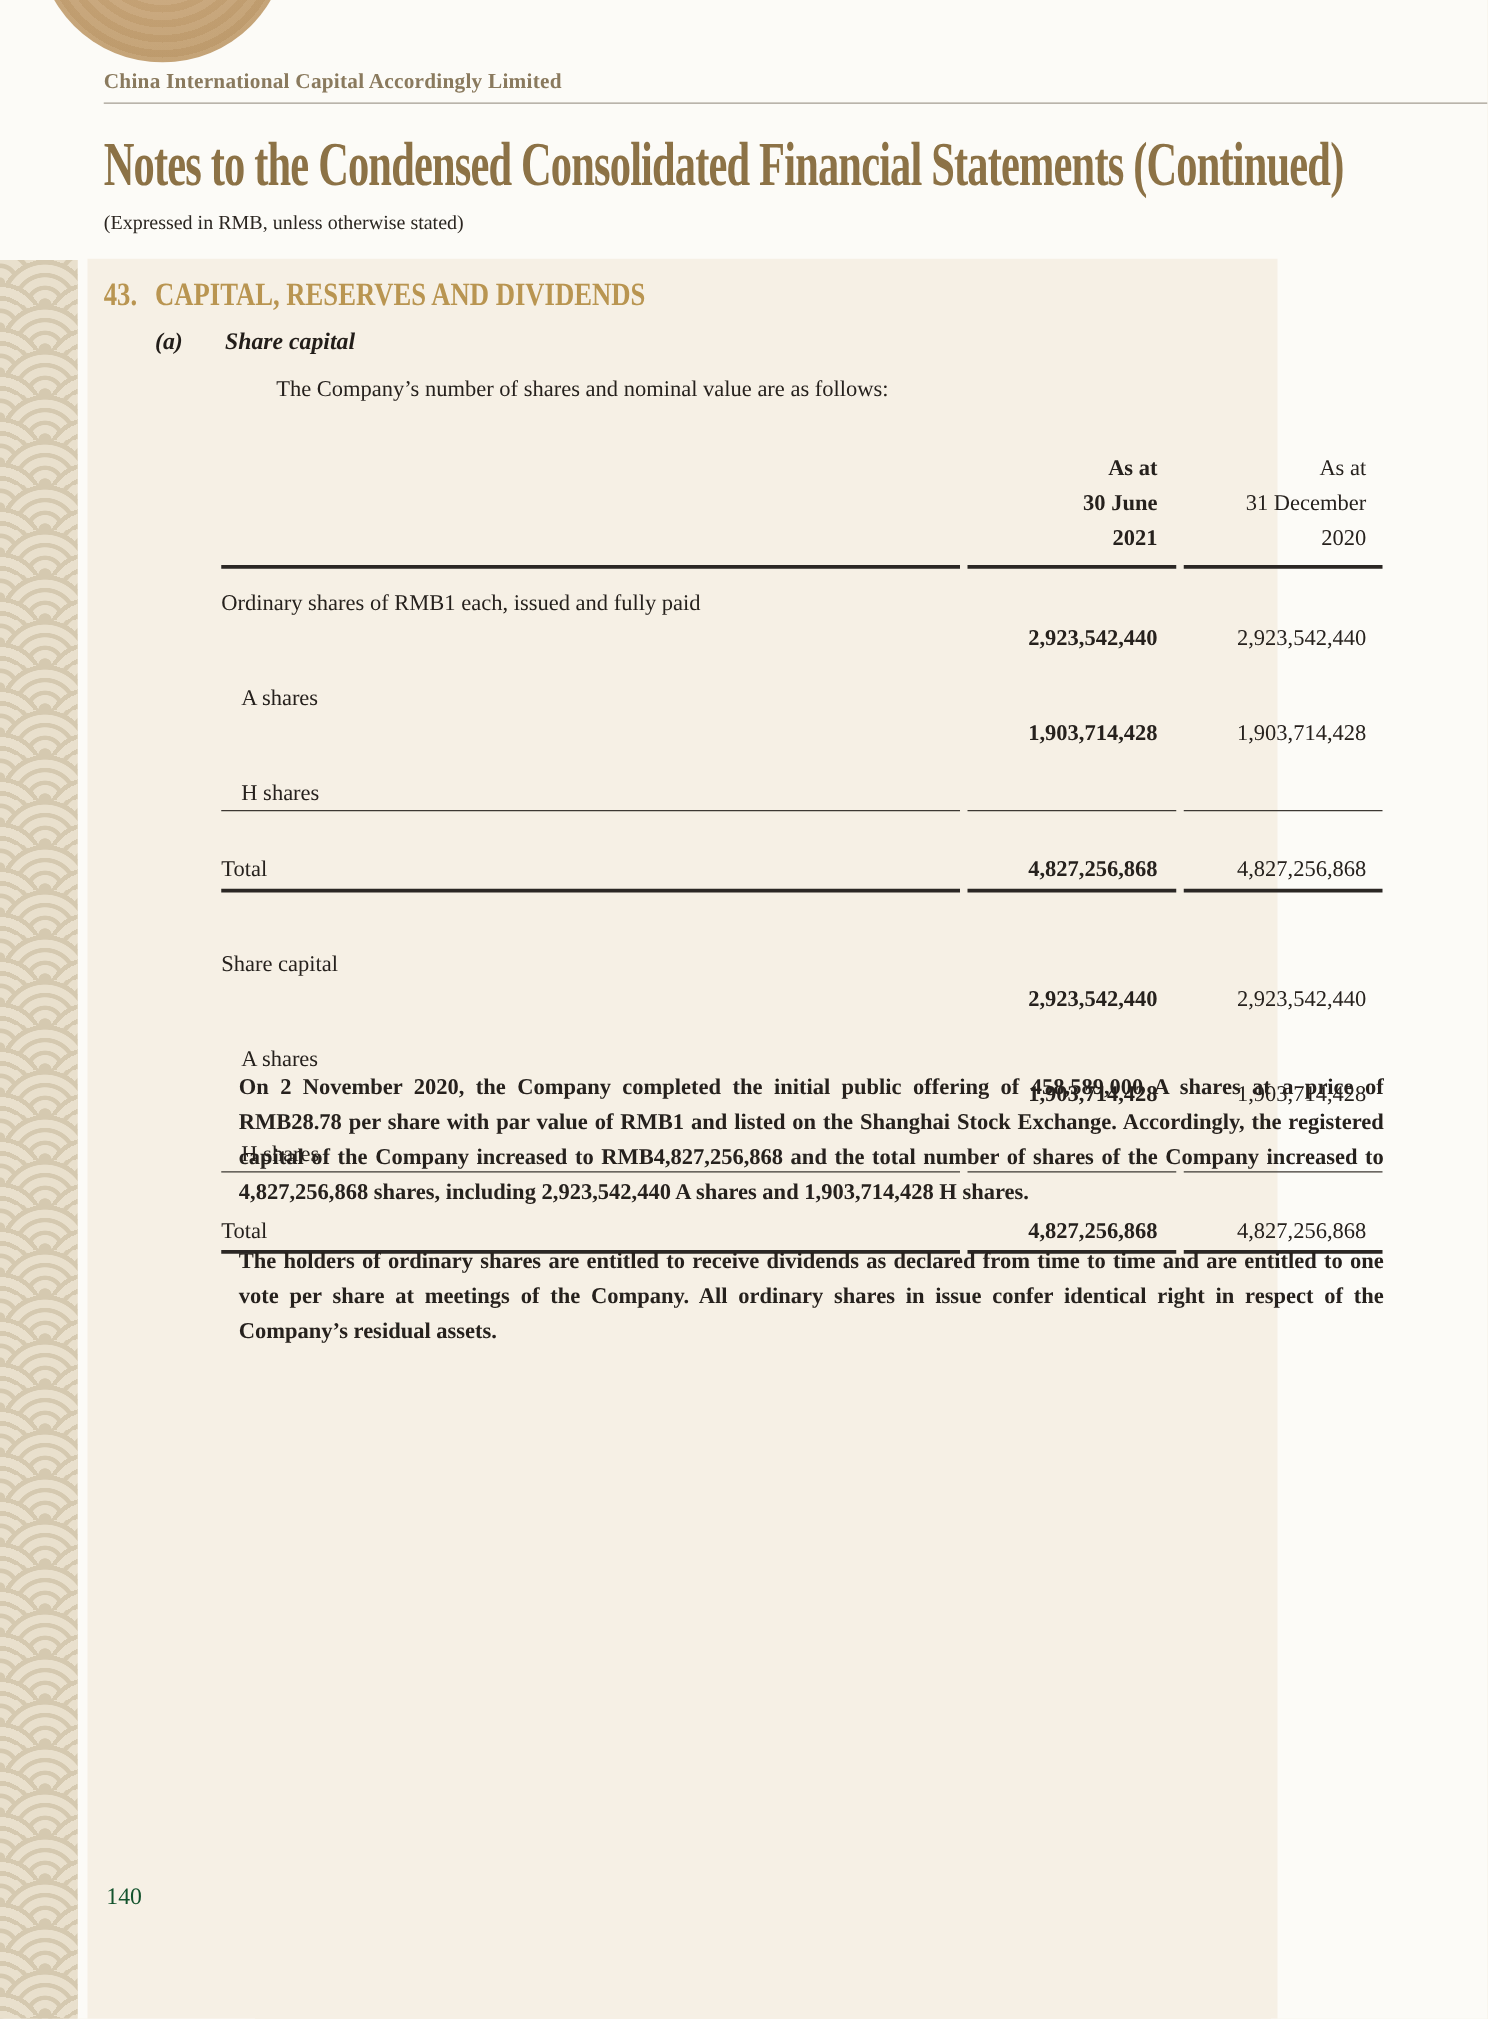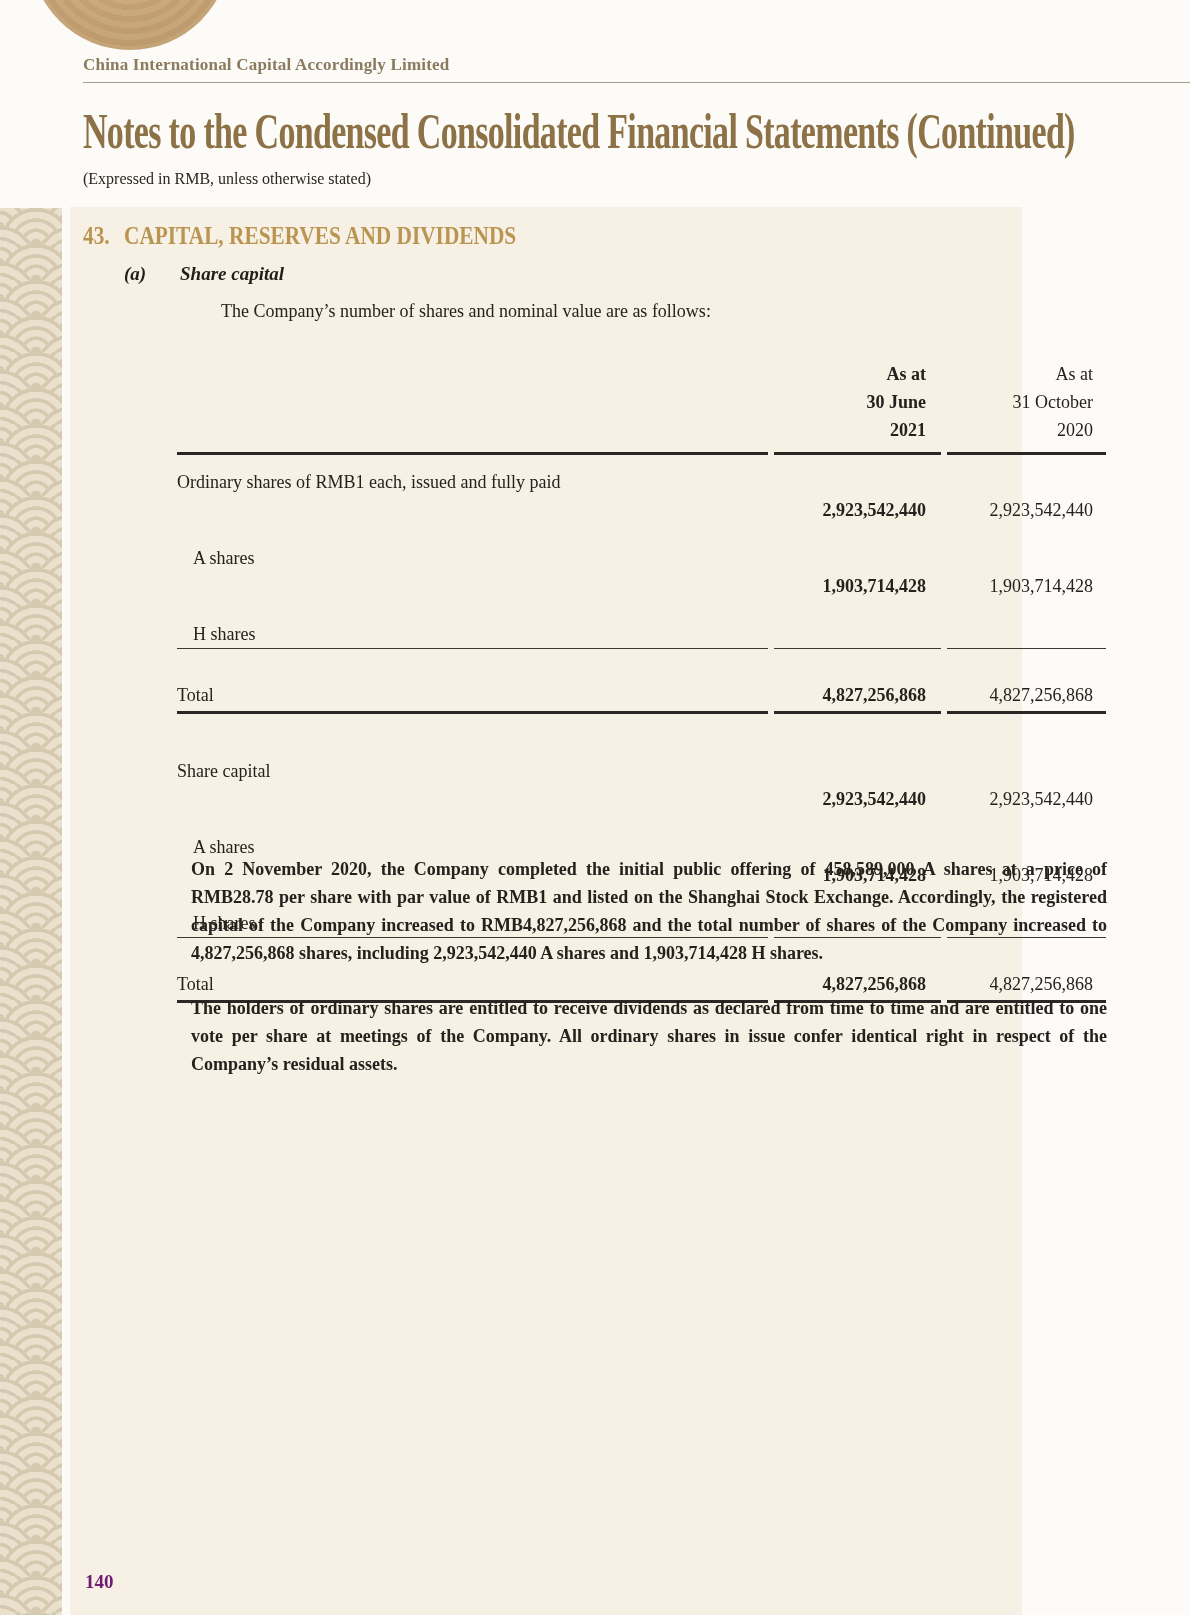--- a/index.html
+++ b/index.html
@@ -84,22 +84,22 @@
   .rule-thin .rc1,.rule-thin .rc2,.rule-thin .rc3{border-top:1.5px solid #3d3833;}
   .mt8{margin-top:8px;}  .mt31{margin-top:13px;justify-content:flex-end;}
   .mt32{margin-top:32px;} .mt2{margin-top:2px;}
   .mt43{margin-top:43px;}
   .paras{
     position:absolute;left:121px;top:648px;width:916px;
     font-size:18px;line-height:28px;text-align:justify;color:#26211d;font-weight:bold;
   }
   .para + .para{margin-top:27px;}
   .pagenum{
-    position:absolute;left:15px;top:1364px;
-    font-size:19px;font-weight:bold;color:#701a75;
+    position:absolute;left:15px;top:1300px;
+    font-size:19px;font-weight:normal;color:#14532d;
   }
 </style>
 </head>
 <body>
 
 <div class="logo-circle"></div>
 
 <div class="company">China International Capital Accordingly Limited</div>
 <div class="header-rule"></div>
 <div class="page-title">Notes to the Condensed Consolidated Financial Statements (Continued)</div>
@@ -121,21 +121,21 @@
   <div class="fin-table" id="fin-table">
       <div class="trow">
         <div class="tc1"></div>
         <div class="tc2 b">
           <span class="thead-line">As at</span>
           <span class="thead-line">30 June</span>
           <span class="thead-line">2021</span>
         </div>
         <div class="tc3">
           <span class="thead-line">As at</span>
-          <span class="thead-line">31 October</span>
+          <span class="thead-line">31 December</span>
           <span class="thead-line">2020</span>
         </div>
       </div>
       <div class="rrow rule-thick mt8">
         <div class="rc1"></div>
         <div class="rc2"></div>
         <div class="rc3"></div>
       </div>
       <div class="trow mt31">
         <div class="tc1">Ordinary shares of RMB1 each, issued and fully paid</div>

